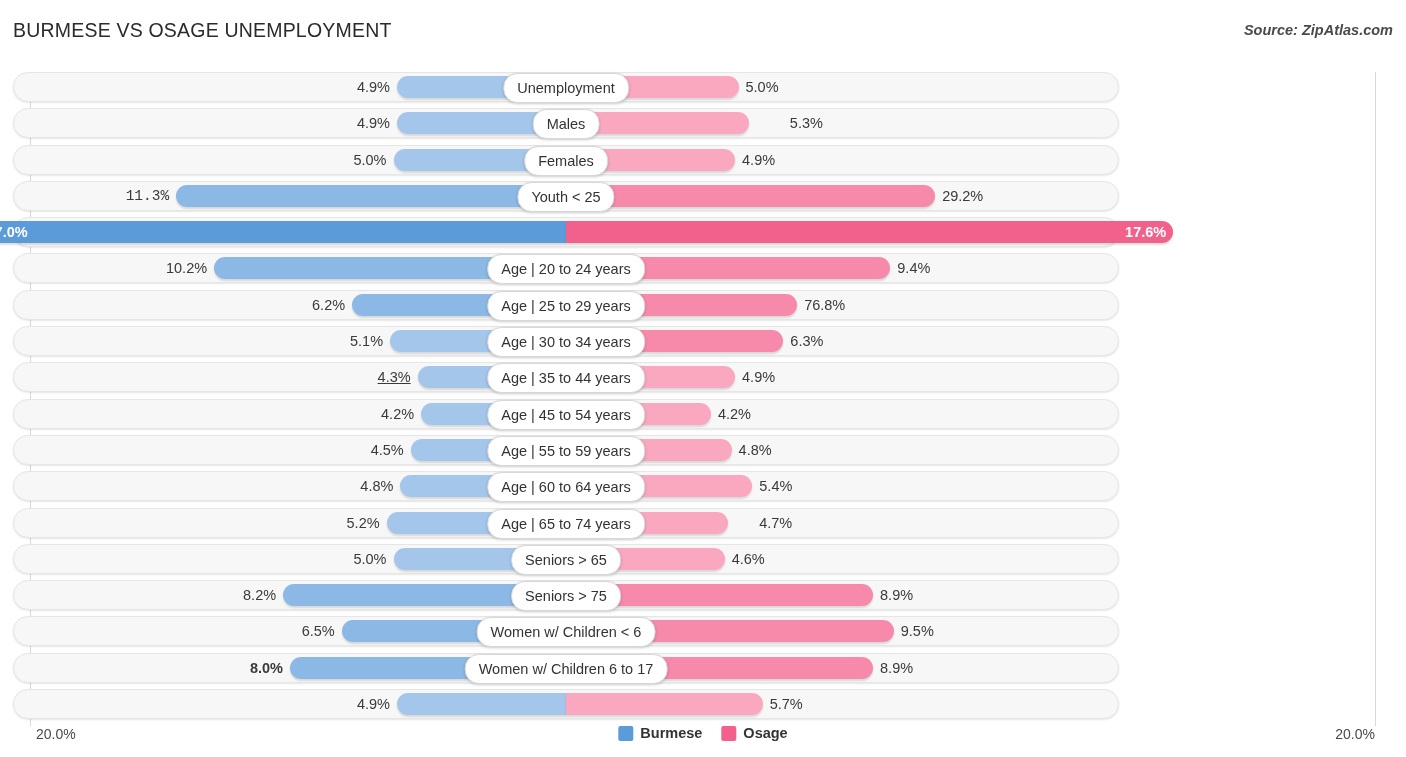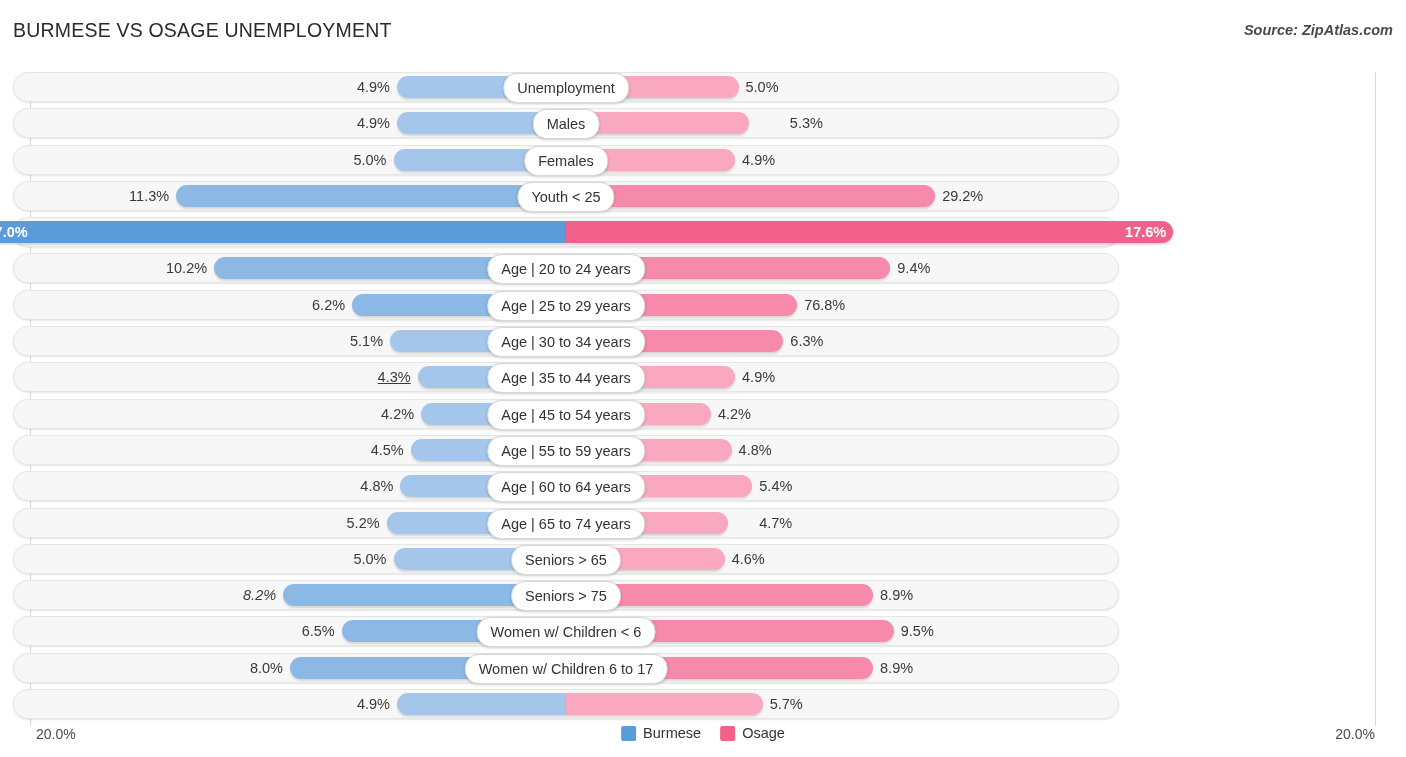--- a/index.html
+++ b/index.html
@@ -167,20 +167,21 @@
   .axis-label.right { right: 31px; }
 
   .legend {
     position: absolute;
     left: 50%;
     transform: translateX(-50%);
     top: 9px;
     display: flex;
     align-items: center;
     gap: 19px;
+    font-weight: bold;
   }
   .legend-item {
     display: flex;
     align-items: center;
     gap: 7px;
   }
   .swatch {
     width: 15px;
     height: 15px;
     border-radius: 2px;
@@ -233,21 +234,21 @@
         <div class="val left-out" style="right: calc(50% + 179.5px); width: 60px;">5.0%</div>
         <div class="val right-out" style="left: calc(50% + 176.05px); width: 60px;">4.9%</div>
         <div class="pill">Females</div>
       </div>
       <div class="row">
         <div class="track"></div>
         <div class="bars">
           <div class="bar left" style="width: 389.85px; background: rgb(139, 184, 228);"></div>
           <div class="bar right" style="width: 369.15px; background: rgb(247, 137, 171);"></div>
         </div>
-        <div class="val left-out" style="right: calc(50% + 396.85px); width: 60px;">11.3%</div>
+        <div class="val left-out" style="right: calc(50% + 396.85px); width: 60px; font-family: Liberation Mono, monospace;">11.3%</div>
         <div class="val right-out" style="left: calc(50% + 376.15px); width: 60px;">29.2%</div>
         <div class="pill">Youth &lt; 25</div>
       </div>
       <div class="row">
         <div class="track"></div>
         <div class="bars">
           <div class="bar left" style="width: 586.5px; background: rgb(91, 155, 217);"></div>
           <div class="bar right" style="width: 607.2px; background: rgb(242, 96, 140);"></div>
         </div>
         <div class="val inside left-out" style="right: calc(50% + 531.5px); width: 48px; text-align: left;">17.0%</div>
@@ -342,41 +343,41 @@
         <div class="val left-out" style="right: calc(50% + 179.5px); width: 60px;">5.0%</div>
         <div class="val right-out" style="left: calc(50% + 165.7px); width: 60px;">4.6%</div>
         <div class="pill">Seniors &gt; 65</div>
       </div>
       <div class="row">
         <div class="track"></div>
         <div class="bars">
           <div class="bar left" style="width: 282.9px; background: rgb(139, 184, 228);"></div>
           <div class="bar right" style="width: 307.05px; background: rgb(247, 137, 171);"></div>
         </div>
-        <div class="val left-out" style="right: calc(50% + 289.9px); width: 60px; font-style: italic;">8.2%</div>
+        <div class="val left-out" style="right: calc(50% + 289.9px); width: 60px;">8.2%</div>
         <div class="val right-out" style="left: calc(50% + 314.05px); width: 60px;">8.9%</div>
         <div class="pill">Seniors &gt; 75</div>
       </div>
       <div class="row">
         <div class="track"></div>
         <div class="bars">
           <div class="bar left" style="width: 224.25px; background: rgb(139, 184, 228);"></div>
           <div class="bar right" style="width: 327.75px; background: rgb(247, 137, 171);"></div>
         </div>
         <div class="val left-out" style="right: calc(50% + 231.25px); width: 60px;">6.5%</div>
         <div class="val right-out" style="left: calc(50% + 334.75px); width: 60px;">9.5%</div>
         <div class="pill">Women w/ Children &lt; 6</div>
       </div>
       <div class="row">
         <div class="track"></div>
         <div class="bars">
           <div class="bar left" style="width: 276px; background: rgb(139, 184, 228);"></div>
           <div class="bar right" style="width: 307.05px; background: rgb(247, 137, 171);"></div>
         </div>
-        <div class="val left-out" style="right: calc(50% + 283px); width: 60px;">8.0%</div>
+        <div class="val left-out" style="right: calc(50% + 283px); width: 60px; font-weight: bold;">8.0%</div>
         <div class="val right-out" style="left: calc(50% + 314.05px); width: 60px;">8.9%</div>
         <div class="pill">Women w/ Children 6 to 17</div>
       </div>
       <div class="row">
         <div class="track"></div>
         <div class="bars">
           <div class="bar left" style="width: 169.05px; background: rgb(163, 198, 234);"></div>
           <div class="bar right" style="width: 196.65px; background: rgb(249, 168, 192);"></div>
         </div>
         <div class="val left-out" style="right: calc(50% + 176.05px); width: 60px;">4.9%</div>

